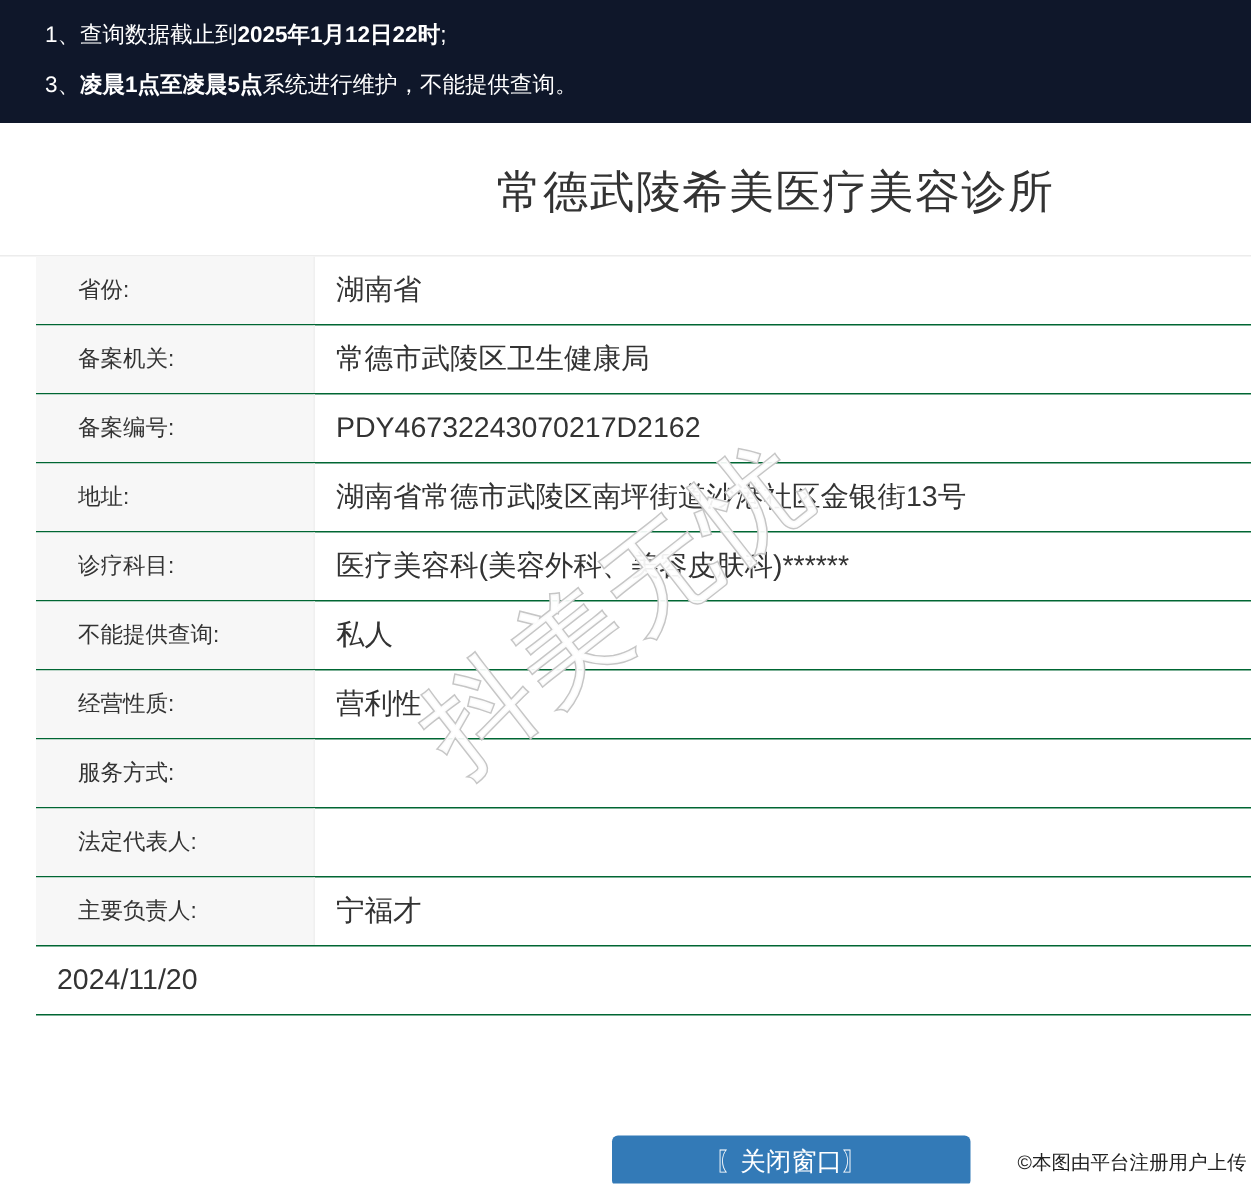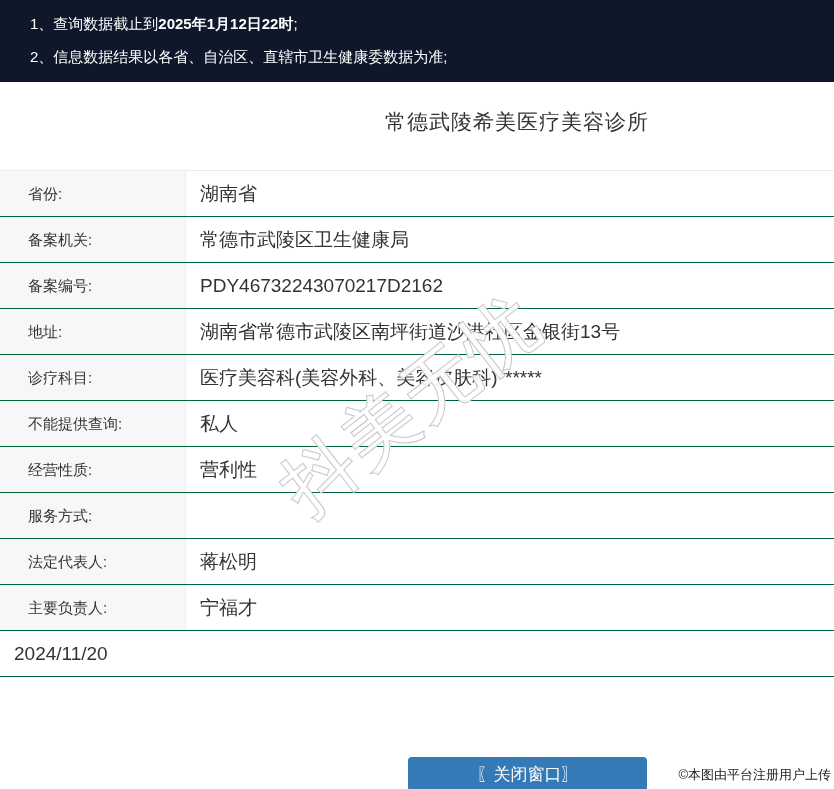--- a/index.html
+++ b/index.html
@@ -19,32 +19,33 @@
     font-size: 15px;
   }
   .banner-line { height: 33px; line-height: 33px; white-space: nowrap; }
   .banner-line b { font-weight: bold; }
 
   
   .title {
     height: 88px;
     padding: 26px 0 0 200px;
     text-align: center;
-    font-size: 21px;
+    font-size: 30px;
     font-weight: 400;
     color: #333333;
     letter-spacing: 1px;
   }
 
   
   .detail-table { width: 834px; border-top: 1px solid #ececec; }
   .detail-row {
     display: flex;
     height: 46px;
     border-bottom: 1px solid #006633;
+    margin-left: 24px;
   }
   .detail-label {
     width: 186px;
     background: #f7f7f7;
     border-right: 1px solid #f0f0f0;
     padding-left: 28px;
     line-height: 45px;
     font-size: 15px;
     color: #333333;
     white-space: nowrap;
@@ -105,21 +106,20 @@
     white-space: nowrap;
   }
 </style>
 </head>
 <body>
 
 <div class="page">
 
   <div class="banner">
     <div class="banner-line"><span>1、</span><span>查询数据截止到</span><b>2025年1月12日22时</b><span>;</span></div>
-    <div class="banner-line"><span>2、</span><span>信息数据结果以各省、自治区、直辖市卫生健康委数据为准;</span><b></b><span></span></div>
     <div class="banner-line"><span>3、</span><span></span><b>凌晨1点至凌晨5点</b><span>系统进行维护，不能提供查询。</span></div>
   </div>
 
   <div class="title">常德武陵希美医疗美容诊所</div>
 
   <div class="detail-table">
     <div class="detail-row">
       <div class="detail-label">省份:</div>
       <div class="detail-value">湖南省</div>
     </div>
@@ -145,21 +145,20 @@
     </div>
     <div class="detail-row">
       <div class="detail-label">经营性质:</div>
       <div class="detail-value">营利性</div>
     </div>
     <div class="detail-row">
       <div class="detail-label">服务方式:</div>
     </div>
     <div class="detail-row">
       <div class="detail-label">法定代表人:</div>
-      <div class="detail-value">蒋松明</div>
     </div>
     <div class="detail-row">
       <div class="detail-label">主要负责人:</div>
       <div class="detail-value">宁福才</div>
     </div>
     <div class="detail-row">
       <div class="detail-value">2024/11/20</div>
     </div>
   </div>
 

